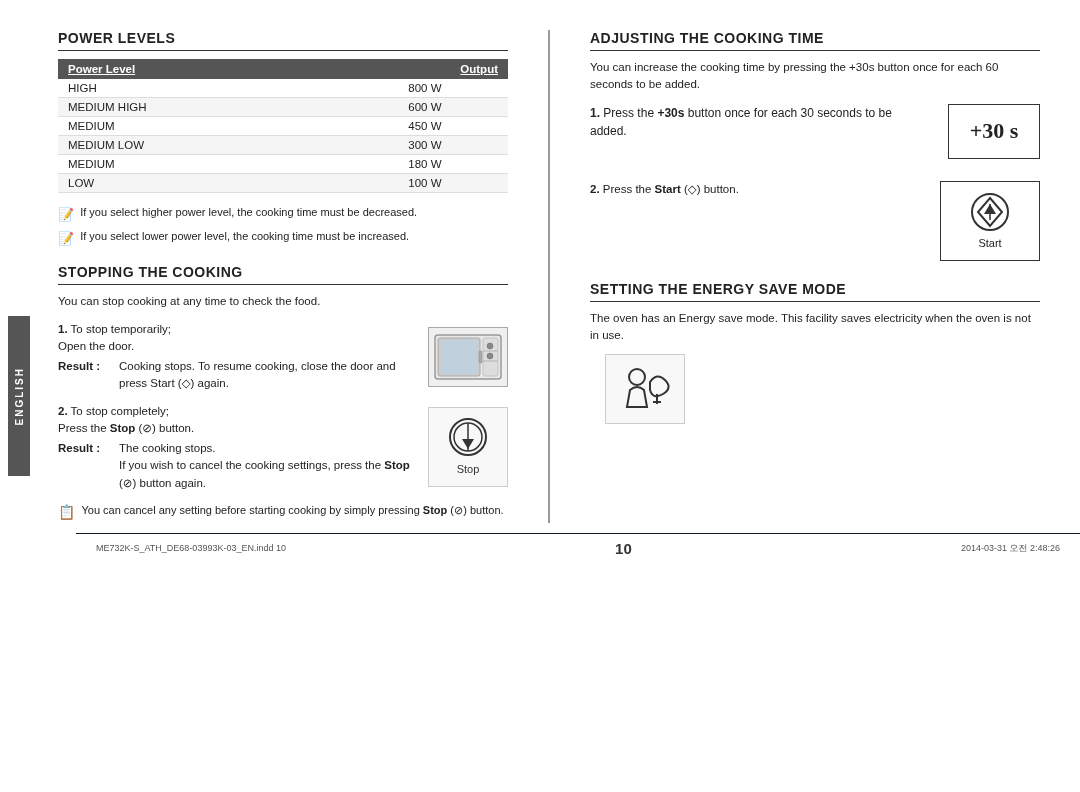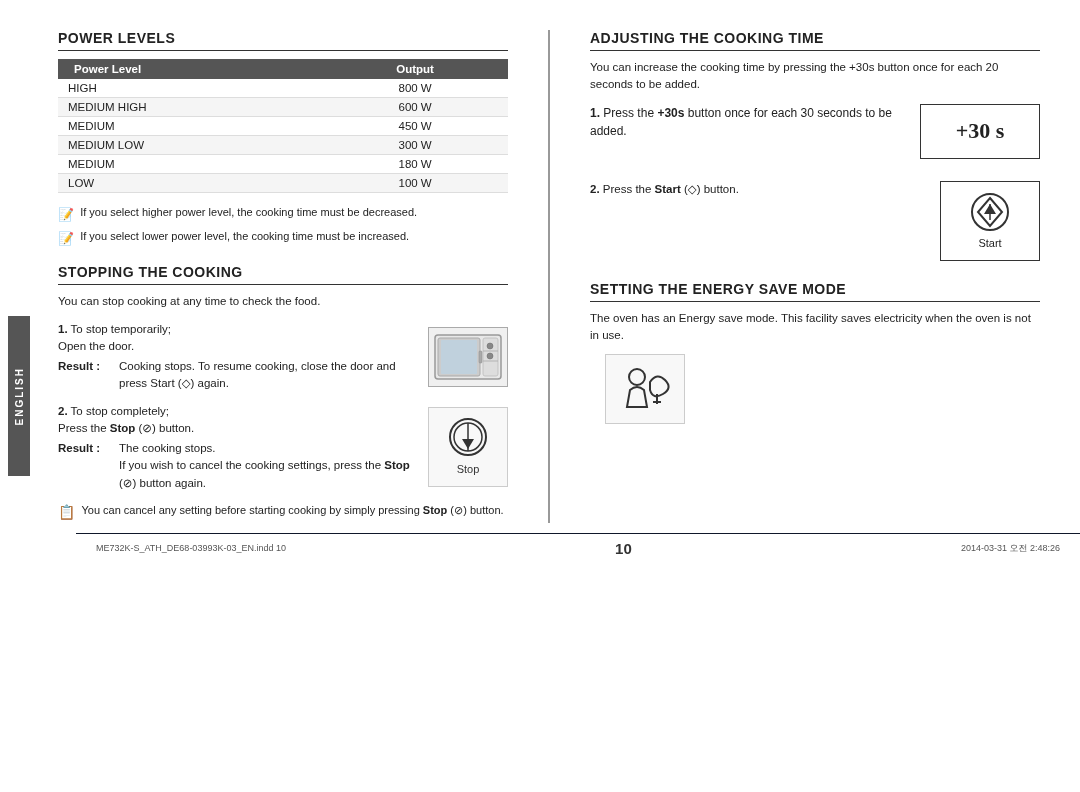--- a/index.html
+++ b/index.html
@@ -89,27 +89,28 @@
     
     .power-table {
       width: 100%;
       border-collapse: collapse;
       margin-bottom: 12px;
       font-size: 11.5px;
     }
     .power-table th {
       background: #555;
       color: #fff;
-      padding: 4px 16px;
+      padding: 4px 10px;
       text-align: left;
       font-weight: bold;
       font-size: 11.5px;
+      text-decoration: underline;
     }
     .power-table th:last-child {
-      text-align: center;
+      text-align: right;
     }
     .power-table td {
       padding: 3px 10px;
       border-bottom: 1px solid #ddd;
     }
     .power-table td:last-child {
       text-align: center;
     }
     .power-table tr:nth-child(even) td {
       background: #f5f5f5;
@@ -214,21 +215,21 @@
       font-size: 14px;
       flex-shrink: 0;
     }
 
     
     .adjusting-section {
       margin-bottom: 20px;
     }
 
     .plus30-box {
-      width: 120px;
+      width: 92px;
       height: 55px;
       border: 1.5px solid #333;
       display: flex;
       align-items: center;
       justify-content: center;
       font-size: 22px;
       font-weight: bold;
       font-family: serif;
       color: #222;
       float: right;
@@ -440,21 +441,21 @@
         </div>
       </div>
     </div>
 
     <div class="vert-divider"></div>
 
     <div class="right-col">
 
       <div class="adjusting-section">
         <div class="section-title">ADJUSTING THE COOKING TIME</div>
-        <div class="section-intro">You can increase the cooking time by pressing the +30s button once for each 20 seconds to be added.</div>
+        <div class="section-intro">You can increase the cooking time by pressing the +30s button once for each 60 seconds to be added.</div>
 
         <div style="display:flex; gap:10px; align-items:flex-start; margin-bottom:12px;">
           <div style="flex:1; font-size:12px; line-height:1.5;">
             <span class="step-num">1.</span>
             <span> Press the <b>+30s</b> button once for each 30 seconds to be added.</span>
           </div>
           <div class="plus30-box">
             <span>+30 s</span>
           </div>
         </div>

